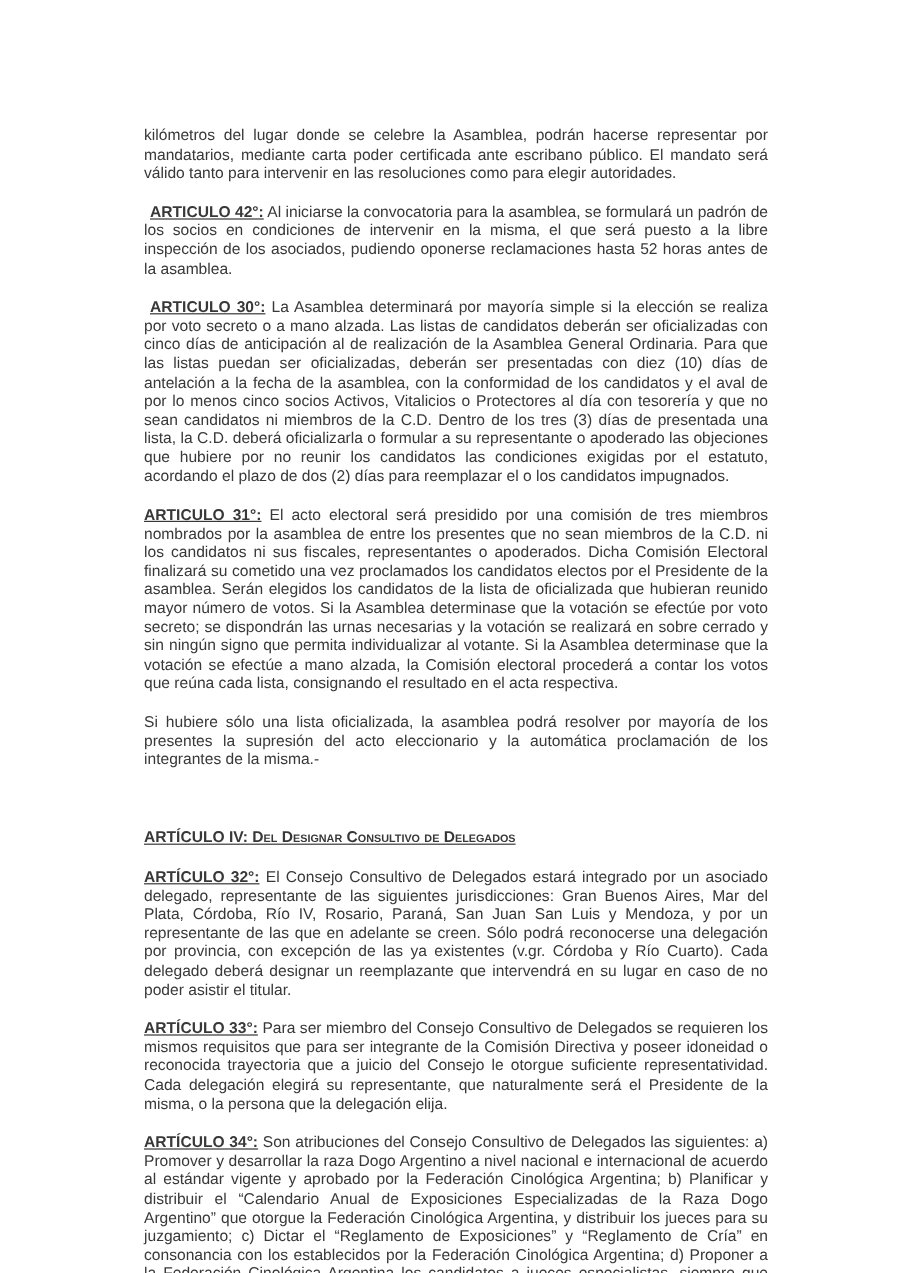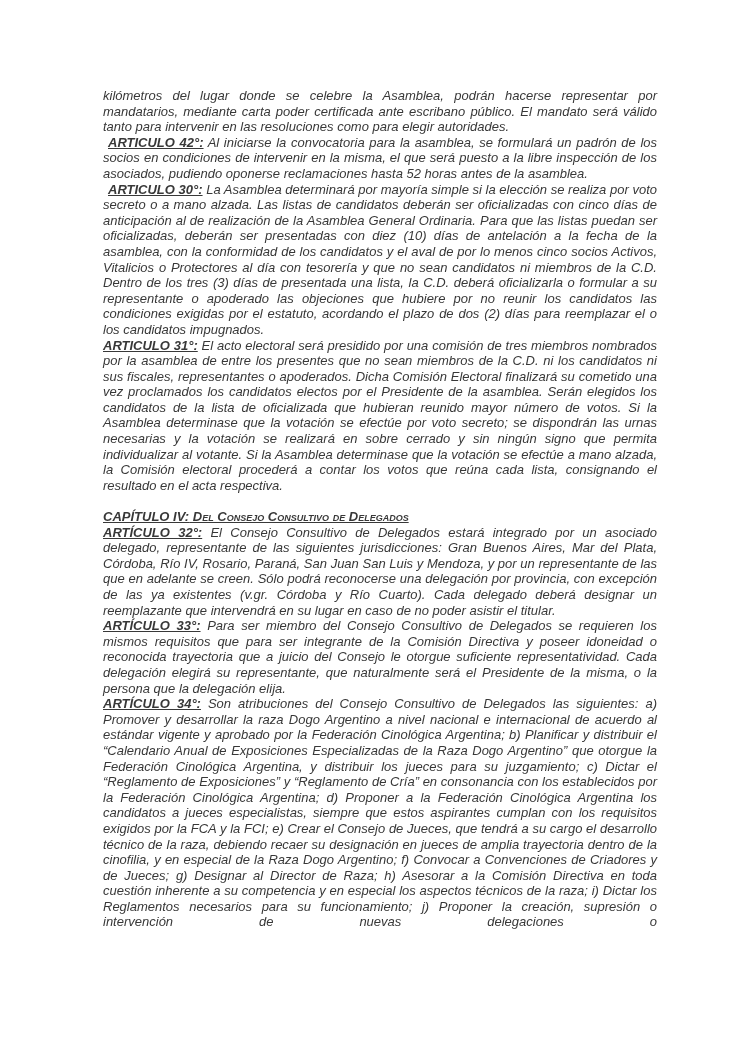--- a/index.html
+++ b/index.html
@@ -20,23 +20,22 @@
     top: 88px;
     width: 554px;
     color: #383838;
     font-family: "Liberation Sans", sans-serif;
     font-size: 13px;
     line-height: 15.6px;
     text-align: justify;
     letter-spacing: 0px;
   }
   .content p {
-    margin: 0;
+    margin: 17px;
     padding: 0;
-    font-style: italic;
   }
   .indent {
     text-indent: 5px;
   }
   .article-label {
     font-weight: 700;
     text-decoration: underline;
   }
   .chapter-heading {
     font-weight: 700;
@@ -61,24 +60,25 @@
   <div class="content">
 
     <p>kilómetros del lugar donde se celebre la Asamblea, podrán hacerse representar por mandatarios, mediante carta poder certificada ante escribano público. El mandato será válido tanto para intervenir en las resoluciones como para elegir autoridades.</p>
 
     <p class="indent"><span class="article-label">ARTICULO 42°:</span><span> Al iniciarse la convocatoria para la asamblea, se formulará un padrón de los socios en condiciones de intervenir en la misma, el que será puesto a la libre inspección de los asociados, pudiendo oponerse reclamaciones hasta 52 horas antes de la asamblea.</span></p>
 
     <p class="indent"><span class="article-label">ARTICULO 30°:</span><span> La Asamblea determinará por mayoría simple si la elección se realiza por voto secreto o a mano alzada. Las listas de candidatos deberán ser oficializadas con cinco días de anticipación al de realización de la Asamblea General Ordinaria. Para que las listas puedan ser oficializadas, deberán ser presentadas con diez (10) días de antelación a la fecha de la asamblea, con la conformidad de los candidatos y el aval de por lo menos cinco socios Activos, Vitalicios o Protectores al día con tesorería y que no sean candidatos ni miembros de la C.D. Dentro de los tres (3) días de presentada una lista, la C.D. deberá oficializarla o formular a su representante o apoderado las objeciones que hubiere por no reunir los candidatos las condiciones exigidas por el estatuto, acordando el plazo de dos (2) días para reemplazar el o los candidatos impugnados.</span></p>
 
     <p><span class="article-label">ARTICULO 31°:</span><span> El acto electoral será presidido por una comisión de tres miembros nombrados por la asamblea de entre los presentes que no sean miembros de la C.D. ni los candidatos ni sus fiscales, representantes o apoderados. Dicha Comisión Electoral finalizará su cometido una vez proclamados los candidatos electos por el Presidente de la asamblea. Serán elegidos los candidatos de la lista de oficializada que hubieran reunido mayor número de votos. Si la Asamblea determinase que la votación se efectúe por voto secreto; se dispondrán las urnas necesarias y la votación se realizará en sobre cerrado y sin ningún signo que permita individualizar al votante. Si la Asamblea determinase que la votación se efectúe a mano alzada, la Comisión electoral procederá a contar los votos que reúna cada lista, consignando el resultado en el acta respectiva.</span></p>
 
+    <p>Si hubiere sólo una lista oficializada, la asamblea podrá resolver por mayoría de los presentes la supresión del acto eleccionario y la automática proclamación de los integrantes de la misma.-</p>
 
     <div class="spacer-line"></div>
 
-    <p class="chapter-heading"><span class="underline-wrap"><span>CAPÍTULO IV:</span><span class="smallcaps"> Del Consejo Consultivo de Delegados</span></span></p>
+    <p class="chapter-heading"><span class="underline-wrap"><span>ARTÍCULO IV:</span><span class="smallcaps"> Del Designar Consultivo de Delegados</span></span></p>
 
     <p><span class="article-label">ARTÍCULO 32°:</span><span> El Consejo Consultivo de Delegados estará integrado por un asociado delegado, representante de las siguientes jurisdicciones: Gran Buenos Aires, Mar del Plata, Córdoba, Río IV, Rosario, Paraná, San Juan San Luis y Mendoza, y por un representante de las que en adelante se creen. Sólo podrá reconocerse una delegación por provincia, con excepción de las ya existentes (v.gr. Córdoba y Río Cuarto). Cada delegado deberá designar un reemplazante que intervendrá en su lugar en caso de no poder asistir el titular.</span></p>
 
     <p><span class="article-label">ARTÍCULO 33°:</span><span> Para ser miembro del Consejo Consultivo de Delegados se requieren los mismos requisitos que para ser integrante de la Comisión Directiva y poseer idoneidad o reconocida trayectoria que a juicio del Consejo le otorgue suficiente representatividad. Cada delegación elegirá su representante, que naturalmente será el Presidente de la misma, o la persona que la delegación elija.</span></p>
 
     <p class="force-justify-last"><span class="article-label">ARTÍCULO 34°:</span><span> Son atribuciones del Consejo Consultivo de Delegados las siguientes: a) Promover y desarrollar la raza Dogo Argentino a nivel nacional e internacional de acuerdo al estándar  vigente y aprobado por la Federación Cinológica Argentina; b) Planificar y distribuir el “Calendario Anual de Exposiciones Especializadas de la Raza Dogo Argentino” que otorgue la Federación Cinológica Argentina, y distribuir los jueces para su juzgamiento; c) Dictar el “Reglamento de Exposiciones” y “Reglamento de Cría” en consonancia con los establecidos por la Federación Cinológica Argentina; d) Proponer a la Federación Cinológica Argentina los candidatos a jueces especialistas, siempre que estos aspirantes cumplan con los requisitos exigidos por la FCA y la FCI; e) Crear el Consejo de Jueces, que tendrá a su cargo el desarrollo técnico de la raza, debiendo recaer su designación en jueces de amplia trayectoria dentro de la cinofilia, y en especial de la Raza Dogo Argentino; f) Convocar a Convenciones de Criadores y de Jueces; g) Designar al Director de Raza; h) Asesorar a la Comisión Directiva en toda cuestión inherente a su competencia y en especial los aspectos técnicos de la raza; i) Dictar los Reglamentos necesarios para su funcionamiento; j) Proponer la creación, supresión o intervención de nuevas delegaciones o</span></p>
 
   </div>
 </div>
 

